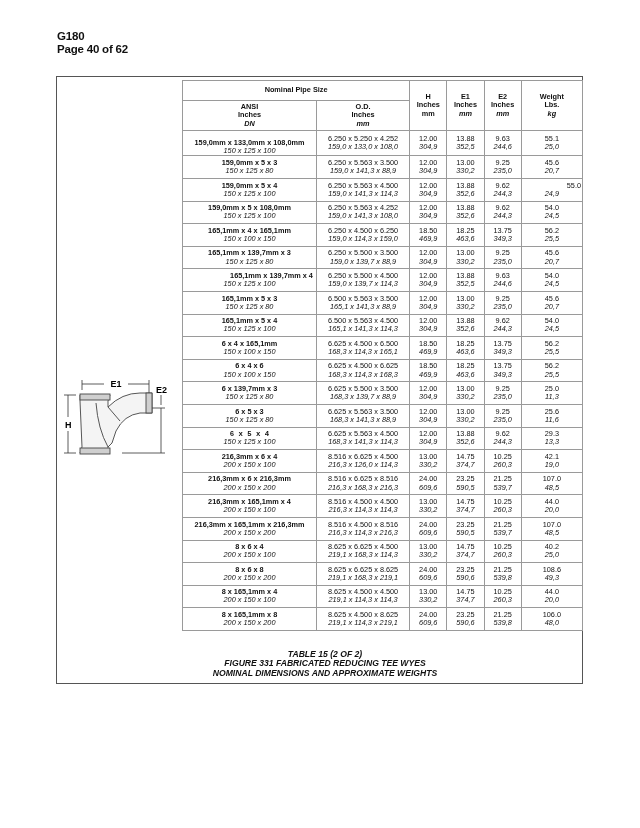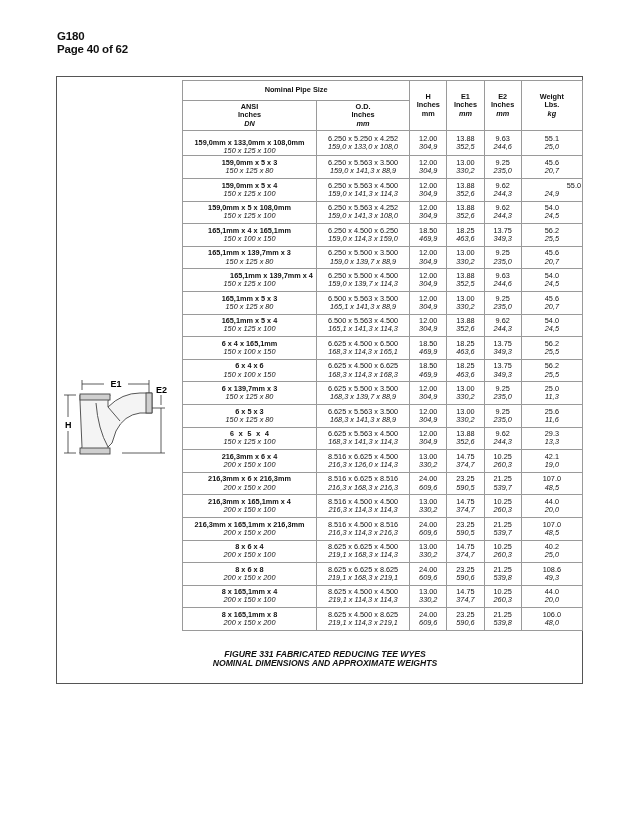--- a/index.html
+++ b/index.html
@@ -674,15 +674,16 @@
         </td>
         <td>
           <span class="" style="display: block;">106.0</span>
           <span class="i">48,0</span>
         </td>
       </tr>
     </tbody>
 </table>
 
 <div class="caption">
+  <div>TABLE 15 (2 OF 2)</div>
   <div>FIGURE 331 FABRICATED REDUCING TEE WYES</div>
   <div>NOMINAL DIMENSIONS AND APPROXIMATE WEIGHTS</div>
 </div>
 
 </body></html>

